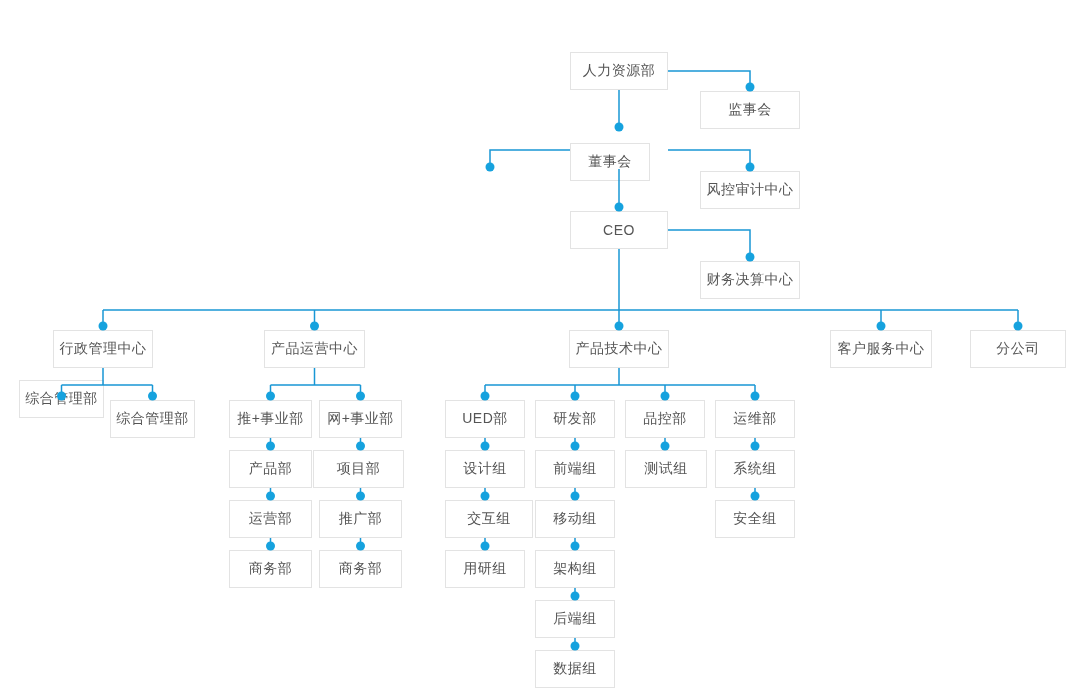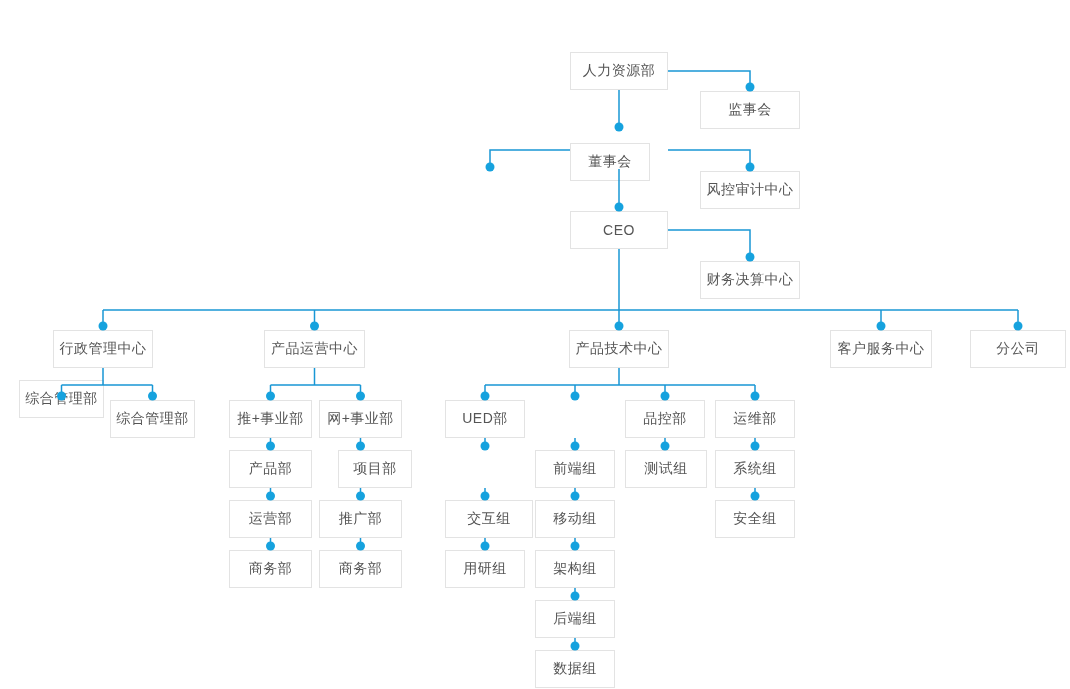--- a/index.html
+++ b/index.html
@@ -58,31 +58,33 @@
   <div class="node" style="left:264px;top:330px;width:101px">产品运营中心</div>
   <div class="node" style="left:569px;top:330px;width:100px">产品技术中心</div>
   <div class="node" style="left:830px;top:330px;width:102px">客户服务中心</div>
   <div class="node" style="left:970px;top:330px;width:96px">分公司</div>
 
   <div class="node" style="left:19px;top:380px;width:85px">综合管理部</div>
   <div class="node" style="left:110px;top:400px;width:85px">综合管理部</div>
   <div class="node" style="left:229px;top:400px;width:83px">推+事业部</div>
   <div class="node" style="left:319px;top:400px;width:83px">网+事业部</div>
   <div class="node" style="left:445px;top:400px;width:80px">UED部</div>
+  <div class="node" style="left:535px;top:400px;width:80px">研发部</div>
   <div class="node" style="left:625px;top:400px;width:80px">品控部</div>
   <div class="node" style="left:715px;top:400px;width:80px">运维部</div>
 
   <div class="node" style="left:229px;top:450px;width:83px">产品部</div>
   <div class="node" style="left:229px;top:500px;width:83px">运营部</div>
   <div class="node" style="left:229px;top:550px;width:83px">商务部</div>
 
-  <div class="node" style="left:338px;top:450px;width:74px">项目部</div>
+  <div class="node" style="left:313px;top:450px;width:91px">项目部</div>
   <div class="node" style="left:319px;top:500px;width:83px">推广部</div>
   <div class="node" style="left:319px;top:550px;width:83px">商务部</div>
 
+  <div class="node" style="left:445px;top:450px;width:80px">设计组</div>
   <div class="node" style="left:445px;top:500px;width:88px">交互组</div>
   <div class="node" style="left:445px;top:550px;width:80px">用研组</div>
 
   <div class="node" style="left:535px;top:450px;width:80px">前端组</div>
   <div class="node" style="left:535px;top:500px;width:80px">移动组</div>
   <div class="node" style="left:535px;top:550px;width:80px">架构组</div>
   <div class="node" style="left:535px;top:600px;width:80px">后端组</div>
   <div class="node" style="left:535px;top:650px;width:80px">数据组</div>
 
   <div class="node" style="left:625px;top:450px;width:82px">测试组</div>

